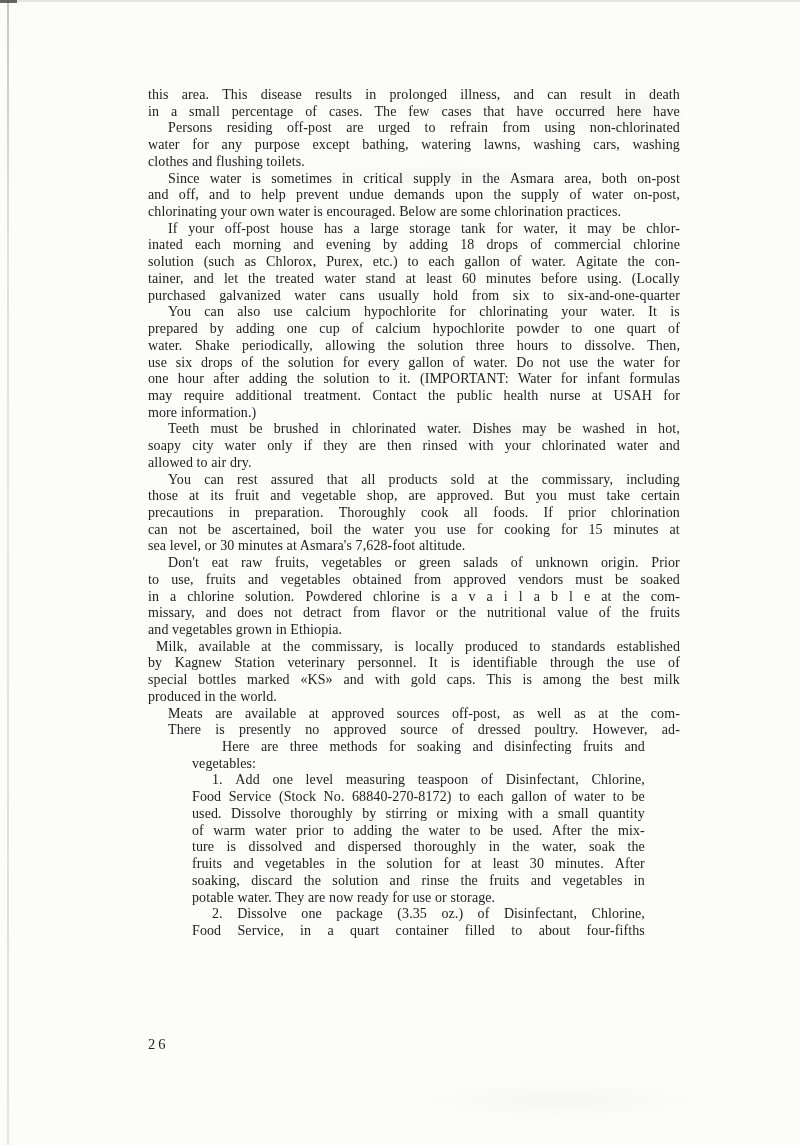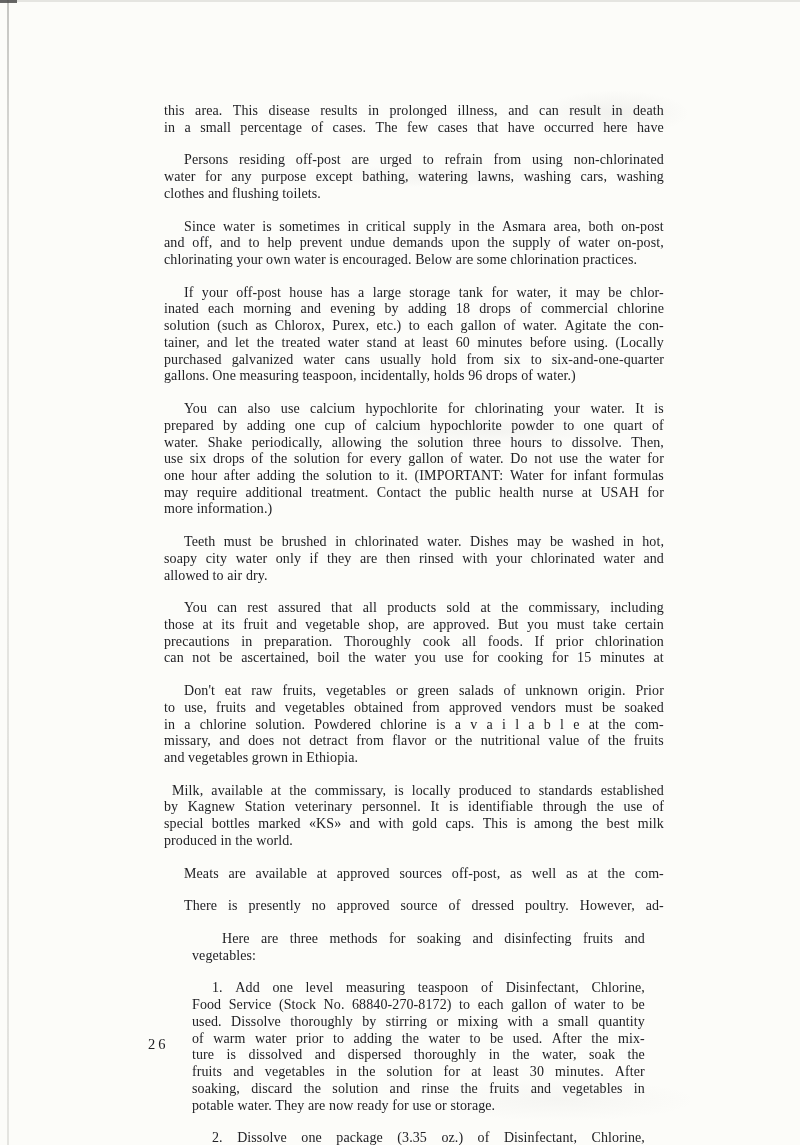--- a/index.html
+++ b/index.html
@@ -34,21 +34,21 @@
     background:radial-gradient(ellipse at center,rgba(110,110,108,.06),rgba(110,110,108,0) 75%);}
   .bleed.b4{left:430px;top:1080px;width:260px;height:40px;
     background:radial-gradient(ellipse at center,rgba(120,120,118,.05),rgba(120,120,118,0) 75%);}
 
   
   .textblock{
     position:absolute;left:148px;top:87px;width:532px;
     font-size:14px;
     letter-spacing:.1px;
   }
-  .para{margin:16px;}
+  .para{margin:0;}
   .para.inset{margin-left:44px;width:453px;}
   .para.bold{font-weight:bold;}
   .line{height:16.72px;line-height:16.72px;overflow:visible;}
   .line.j{display:flex;justify-content:space-between;}
   .line.j span{white-space:pre;}
   .line.nj{white-space:nowrap;}
 
   .pageno{
     position:absolute;left:148px;top:1036px;width:532px;
     text-align:left;font-size:14.5px;letter-spacing:3px;
@@ -231,21 +231,20 @@
           <span>galvanized</span>
           <span>water</span>
           <span>cans</span>
           <span>usually</span>
           <span>hold</span>
           <span>from</span>
           <span>six</span>
           <span>to</span>
           <span>six-and-one-quarter</span>
         </div>
-        <div class="line nj">gallons. One measuring teaspoon, incidentally, holds 96 drops of water.)</div>
       </div>
       <div class="para">
         <div class="line j" style="padding-left: 20px;">
           <span>You</span>
           <span>can</span>
           <span>also</span>
           <span>use</span>
           <span>calcium</span>
           <span>hypochlorite</span>
           <span>for</span>
@@ -420,20 +419,21 @@
           <span>water</span>
           <span>you</span>
           <span>use</span>
           <span>for</span>
           <span>cooking</span>
           <span>for</span>
           <span>15</span>
           <span>minutes</span>
           <span>at</span>
         </div>
+        <div class="line nj">sea level, or 30 minutes at Asmara's 7,628-foot altitude.</div>
       </div>
       <div class="para">
         <div class="line j" style="padding-left: 20px;">
           <span>Don't</span>
           <span>eat</span>
           <span>raw</span>
           <span>fruits,</span>
           <span>vegetables</span>
           <span>or</span>
           <span>green</span>

